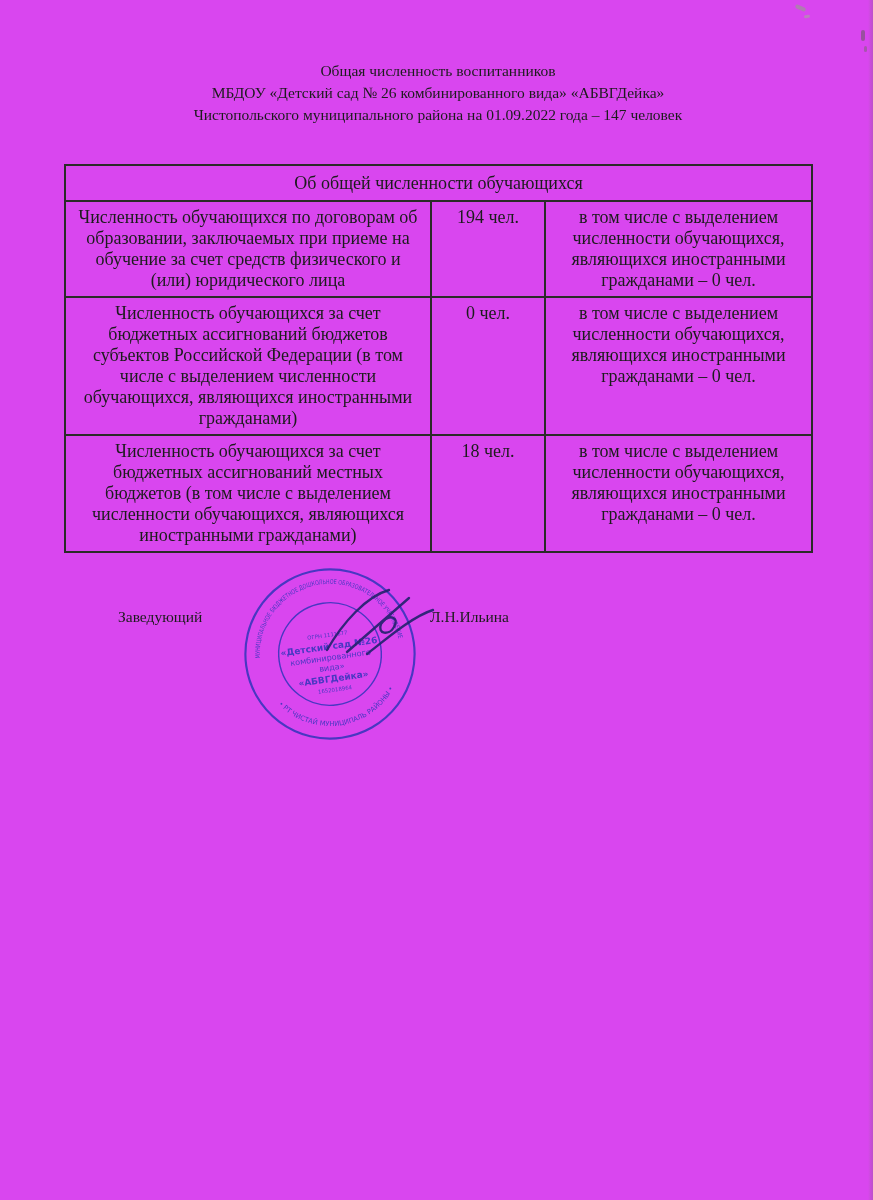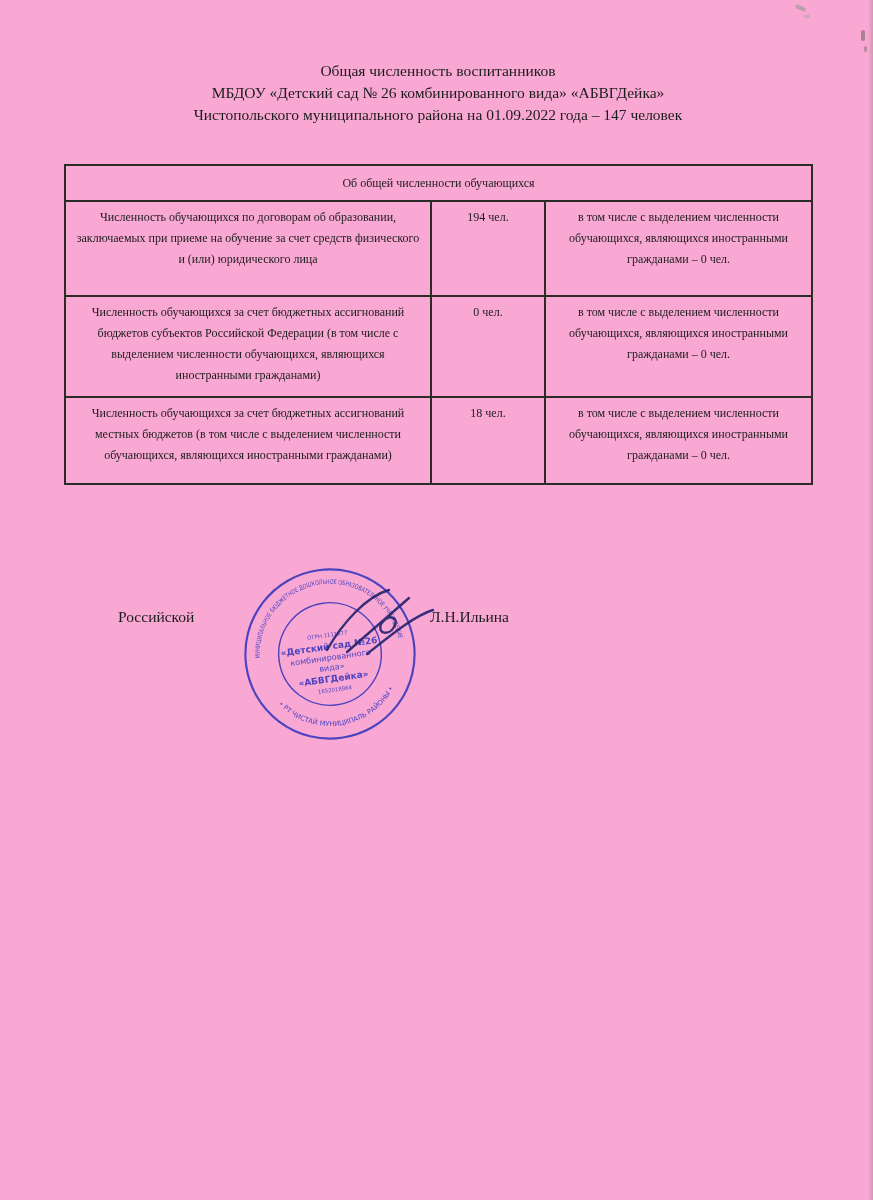--- a/index.html
+++ b/index.html
@@ -3,35 +3,35 @@
 <meta charset="utf-8">
 <style>
   html,body{margin:0;padding:0;}
   body{
     width:873px;height:1200px;
     background:#e8e8e2;
     font-family:"Liberation Serif","DejaVu Serif",serif;
   }
   .page{
     position:relative;width:873px;height:1200px;overflow:hidden;
-    background:#f9a8d4;color:#1c1c1c;
+    background:#d946ef;color:#1c1c1c;
   }
   .page::after{
     content:'';position:absolute;right:0;top:0;bottom:0;width:5px;
     background:linear-gradient(to left, rgba(110,110,100,.28), rgba(110,110,100,0));
     pointer-events:none;
   }
   .title{
     position:absolute;top:60px;left:60px;width:756px;
     text-align:center;font-size:15.5px;line-height:22px;
   }
   .doc-table{
     position:absolute;top:164px;left:64px;width:747px;
     border-collapse:collapse;table-layout:fixed;
-    font-size:12px;line-height:21px;
+    font-size:18px;line-height:21px;
   }
   .doc-table td{
     border:2px solid #2b2b28;
     text-align:center;vertical-align:top;
     padding:5px 8px;
   }
   .doc-table td.hdr{padding:6px 8px;vertical-align:middle;}
   tr.rh td{height:22px;}
   tr.r0 td{height:83px;}
   tr.r1 td{height:69px;}
@@ -81,21 +81,21 @@
         <td>в том числе с выделением численности обучающихся, являющихся иностранными гражданами – 0 чел.</td>
       </tr>
       <tr class="r3">
         <td>Численность обучающихся за счет бюджетных ассигнований местных бюджетов (в том числе с выделением численности обучающихся, являющихся иностранными гражданами)</td>
         <td>18 чел.</td>
         <td>в том числе с выделением численности обучающихся, являющихся иностранными гражданами – 0 чел.</td>
       </tr>
     </tbody>
   </table>
 
-  <div class="sig-label">Российской</div>
+  <div class="sig-label">Заведующий</div>
   <div class="sig-name">Л.Н.Ильина</div>
 
   <div class="stamp">
     <svg width="180" height="180" viewBox="0 0 200 200">
       <defs>
         <path id="arcTop" d="M 22 100 A 78 78 0 0 1 178 100" fill="none"></path>
         <path id="arcBottom" d="M 20 100 A 80 80 0 0 0 180 100" fill="none"></path>
       </defs>
       <circle cx="100" cy="100" r="94" fill="none" stroke="#3636bc" stroke-width="2.4"></circle>
       <circle cx="100" cy="100" r="57" fill="none" stroke="#3636bc" stroke-width="1.6"></circle>

